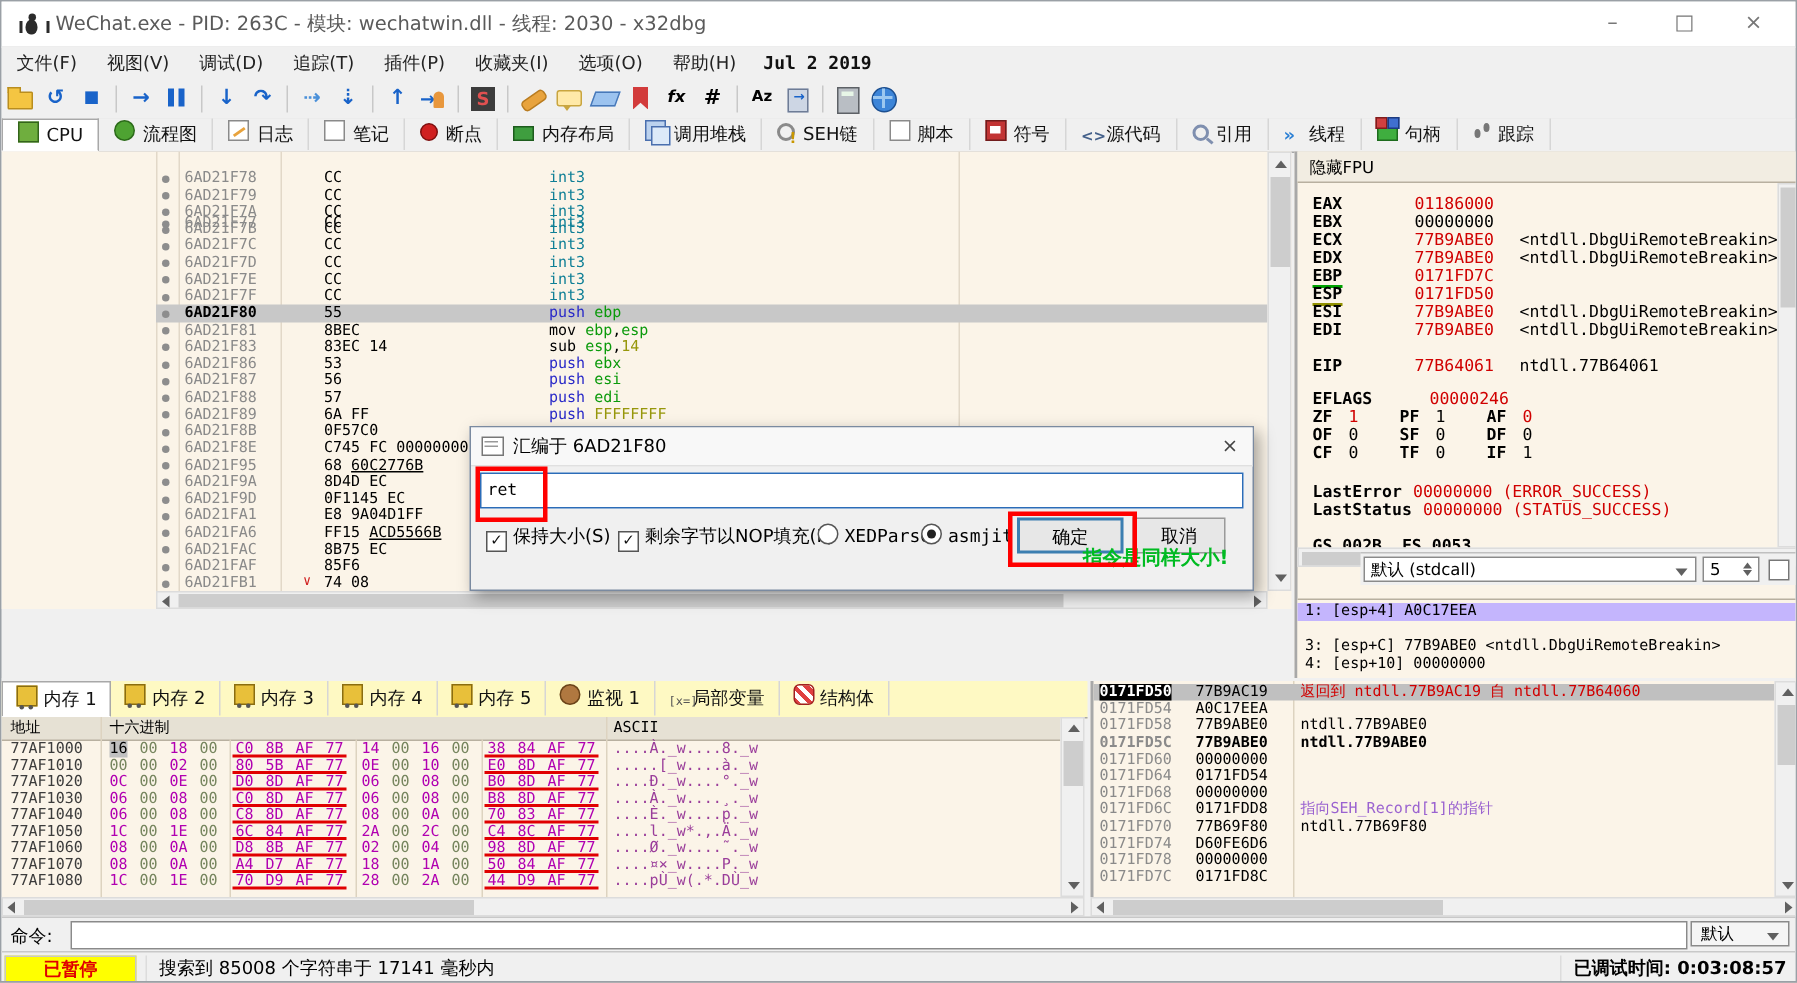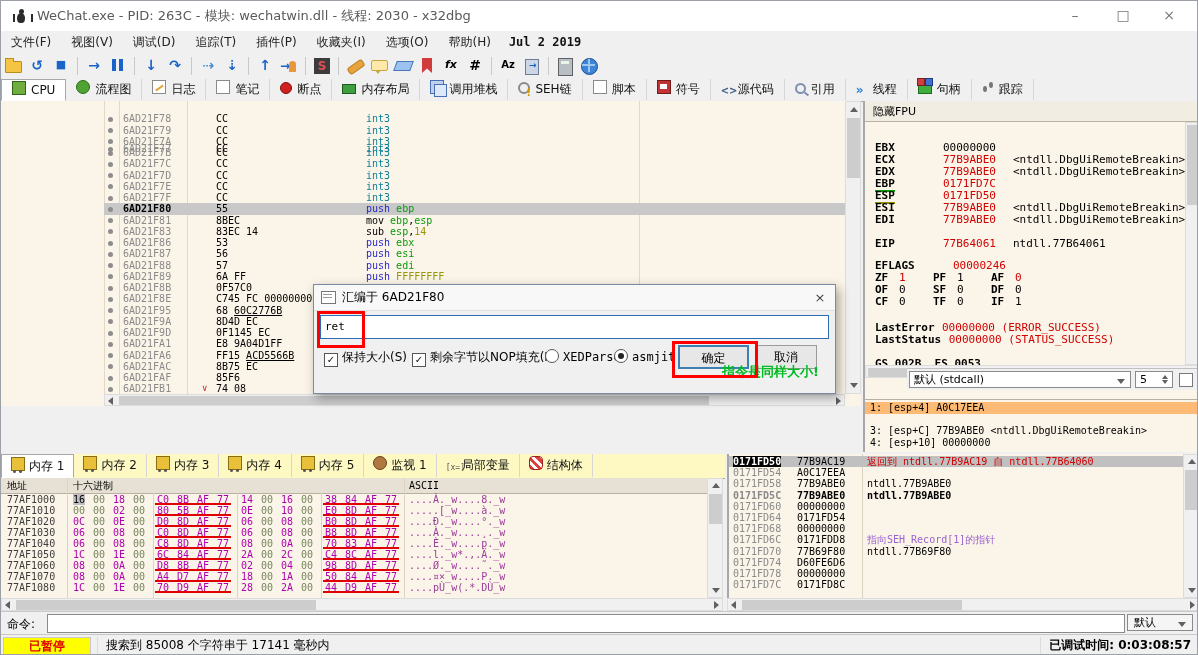--- a/index.html
+++ b/index.html
@@ -114,21 +114,21 @@
   .rv{position:absolute;left:78px;} .rc{position:absolute;left:148px;color:#000;}
   .red{color:#d00000;} .blk{color:#000;}
   
   #conv{position:absolute;left:0;top:267px;width:100%;height:21px;background:#f0f0f0;border-top:1px solid #c0c0c0;margin-left:42px;}
   #conv .combo{position:absolute;left:2px;top:2px;width:222px;height:17px;background:#fff;border:1px solid #8a8a8a;font-size:11px;line-height:16px;padding-left:4px;box-sizing:border-box;}
   #conv .spin{position:absolute;left:228px;top:2px;width:38px;height:17px;background:#fff;border:1px solid #8a8a8a;font-size:11px;line-height:16px;padding-left:4px;box-sizing:border-box;}
   #conv .chk{position:absolute;left:272px;top:4px;width:12px;height:12px;background:#fff;border:1px solid #777;}
   #conv .lbl{position:absolute;left:290px;top:2px;font-size:11px;line-height:17px;}
   #args{position:absolute;left:0;top:298px;width:100%;height:55px;background:#fbf4e8;border-top:1px solid #b8b0a0;font-size:10px;}
   .arow{position:absolute;left:0;width:100%;height:11.5px;line-height:11.5px;white-space:pre;padding-left:5px;box-sizing:border-box;color:#000;}
-  .arow.sel{background:#fdba74;}
+  .arow.sel{background:#c4b5fd;}
   
   #bottomsplit{position:absolute;left:0;top:451px;width:100%;height:2px;background:#f0f0f0;}
   #bottomtabs{position:absolute;left:0;top:453px;width:724px;height:24px;background:#fef9c3;border-bottom:1px solid #a8a8a8;}
   .btab{display:inline-block;height:23px;line-height:23px;padding:0 9px;font-size:12px;color:#111;border-right:1px solid #d6d6d6;vertical-align:top;}
   .btab.active{background:#fff;border:1px solid #a8a8a8;border-bottom:1px solid #fff;height:22px;line-height:22px;}
   .btab .tic{display:inline-block;width:12px;height:12px;margin-right:4px;vertical-align:-1px;position:relative;}
   #dumppanel{position:absolute;left:0;top:477px;width:706px;height:120px;background:#fbf4e8;overflow:hidden;}
   #dumphdr{position:absolute;left:0;top:0;width:100%;height:15px;background:#e6e1d4;border-bottom:1px solid #b8b0a0;font-size:10px;line-height:15px;color:#000;}
   .dumprow{position:absolute;left:0;width:100%;height:11px;line-height:11px;font-size:10px;white-space:pre;}
   .dumpaddr{position:absolute;left:6px;color:#3c3c3c;}
@@ -376,20 +376,21 @@
       <div class="tri left" style="left:3px;top:2px;"></div>
       <div class="sb-thumb" style="left:14px;top:1px;width:590px;height:9px;"></div>
       <div class="tri right" style="right:3px;top:2px;"></div>
     </div>
   </div>
 
 
   <div id="regpanel">
     <div id="hidefpu">隐藏FPU</div>
     <div id="reglist" class="mono">
+        <div class="rrow" style="top: 8px;"><span class="rn">EAX</span><span class="rv red">01186000</span></div>
         <div class="rrow" style="top: 20px;"><span class="rn">EBX</span><span class="rv blk">00000000</span></div>
         <div class="rrow" style="top: 32px;"><span class="rn">ECX</span><span class="rv red">77B9ABE0</span><span class="rc">&lt;ntdll.DbgUiRemoteBreakin&gt;</span></div>
         <div class="rrow" style="top: 44px;"><span class="rn">EDX</span><span class="rv red">77B9ABE0</span><span class="rc">&lt;ntdll.DbgUiRemoteBreakin&gt;</span></div>
         <div class="rrow" style="top: 56px;"><span class="rn ug">EBP</span><span class="rv red">0171FD7C</span></div>
         <div class="rrow" style="top: 68px;"><span class="rn uo">ESP</span><span class="rv red">0171FD50</span></div>
         <div class="rrow" style="top: 80px;"><span class="rn">ESI</span><span class="rv red">77B9ABE0</span><span class="rc">&lt;ntdll.DbgUiRemoteBreakin&gt;</span></div>
         <div class="rrow" style="top: 92px;"><span class="rn">EDI</span><span class="rv red">77B9ABE0</span><span class="rc">&lt;ntdll.DbgUiRemoteBreakin&gt;</span></div>
         <div class="rrow" style="top: 116px;"><span class="rn">EIP</span><span class="rv red">77B64061</span><span class="rc">ntdll.77B64061</span></div>
         <div class="rrow" style="top: 138px;"><span class="rn">EFLAGS</span><span class="rv red" style="left: 88px;">00000246</span></div>
         <div class="rrow" style="top: 150px;"><span style="position: absolute; left: 10px; font-weight: bold;">ZF</span><span class="red" style="position: absolute; left: 34px;">1</span><span style="position: absolute; left: 68px; font-weight: bold;">PF</span><span class="blk" style="position: absolute; left: 92px;">1</span><span style="position: absolute; left: 126px; font-weight: bold;">AF</span><span class="red" style="position: absolute; left: 150px;">0</span></div>

